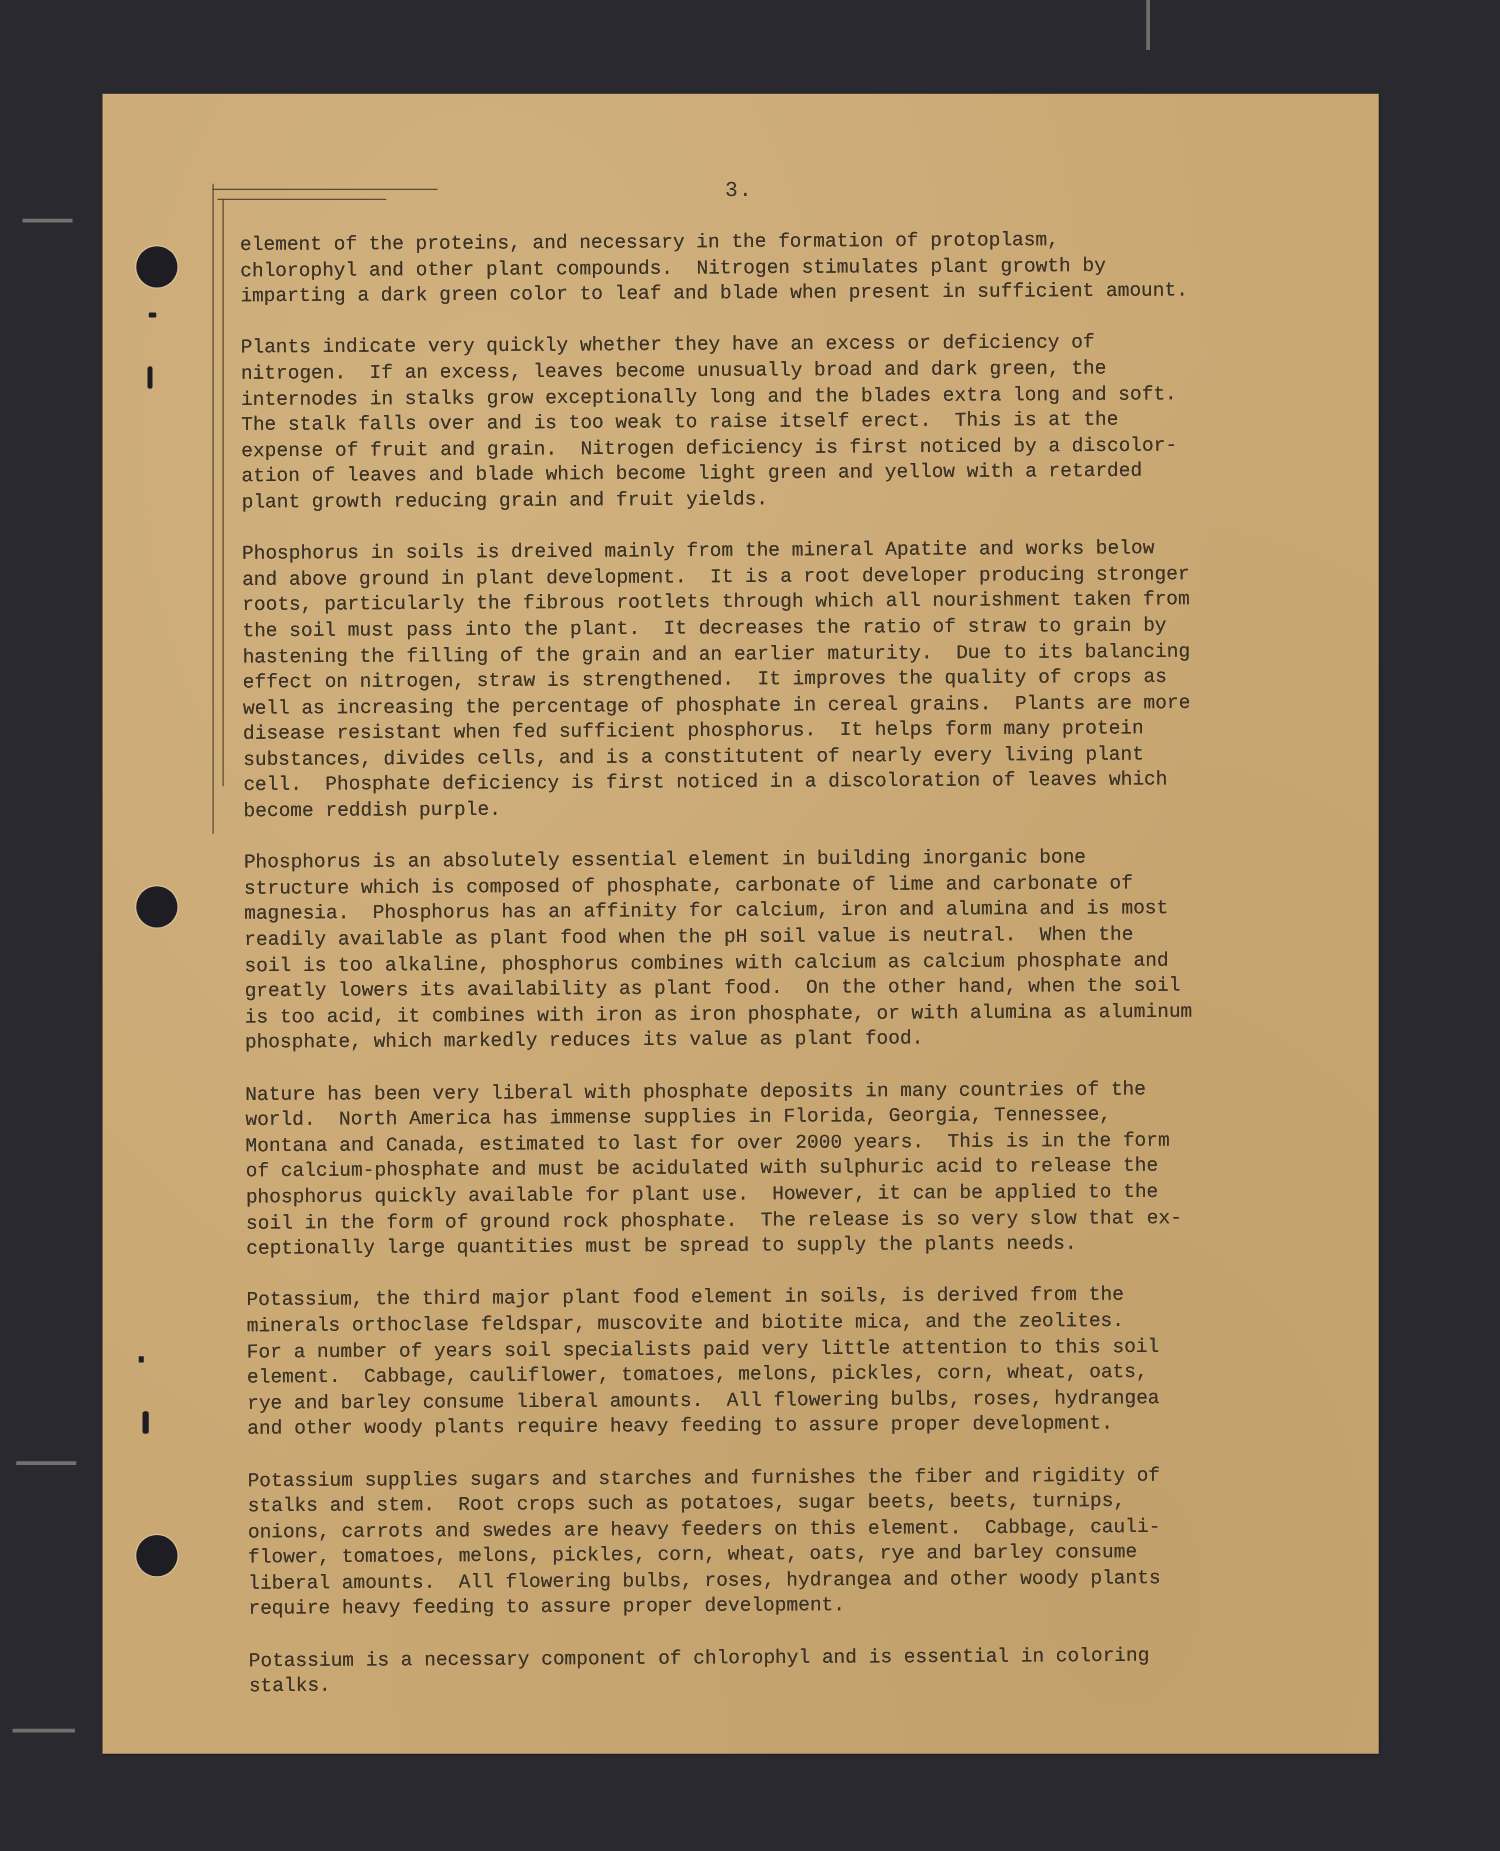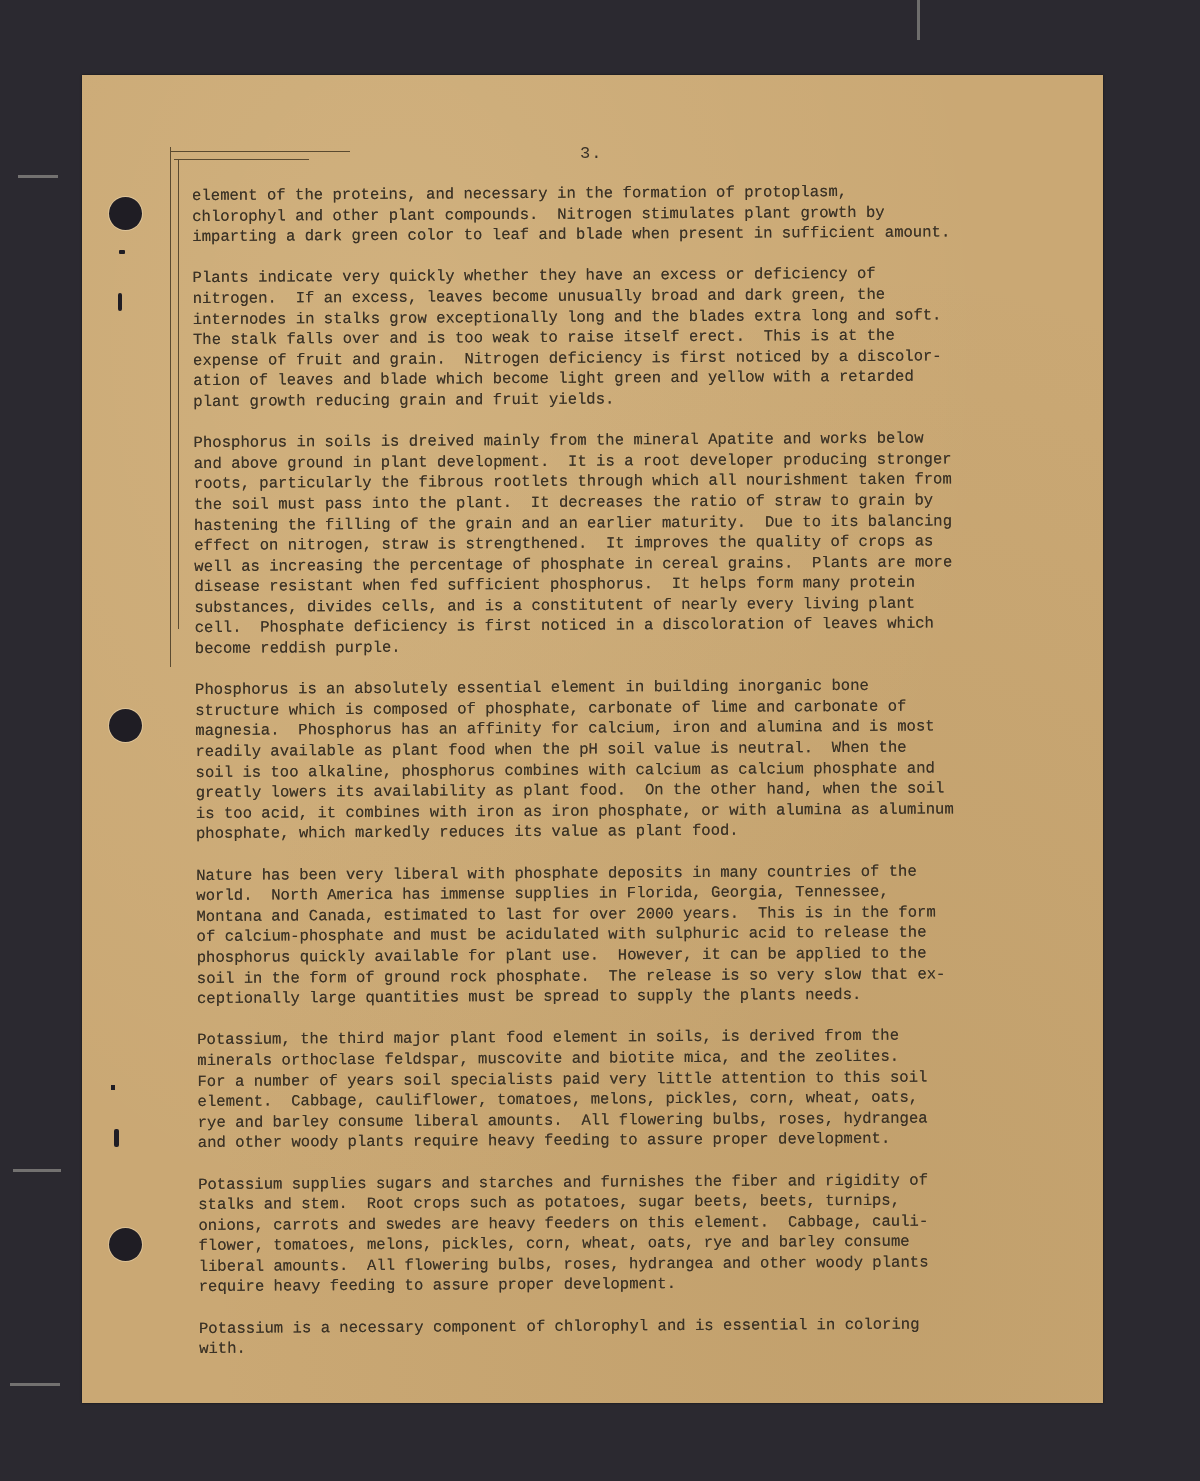--- a/index.html
+++ b/index.html
@@ -153,14 +153,14 @@
 <span>element.  Cabbage, cauliflower, tomatoes, melons, pickles, corn, wheat, oats,</span>
 <span>rye and barley consume liberal amounts.  All flowering bulbs, roses, hydrangea</span>
 <span>and other woody plants require heavy feeding to assure proper development.</span></p>
   <p class="para"><span>Potassium supplies sugars and starches and furnishes the fiber and rigidity of</span>
 <span>stalks and stem.  Root crops such as potatoes, sugar beets, beets, turnips,</span>
 <span>onions, carrots and swedes are heavy feeders on this element.  Cabbage, cauli-</span>
 <span>flower, tomatoes, melons, pickles, corn, wheat, oats, rye and barley consume</span>
 <span>liberal amounts.  All flowering bulbs, roses, hydrangea and other woody plants</span>
 <span>require heavy feeding to assure proper development.</span></p>
   <p class="para"><span>Potassium is a necessary component of chlorophyl and is essential in coloring</span>
-<span>with.</span></p>
+<span>stalks.</span></p>
 </div>
 
 </body></html>

